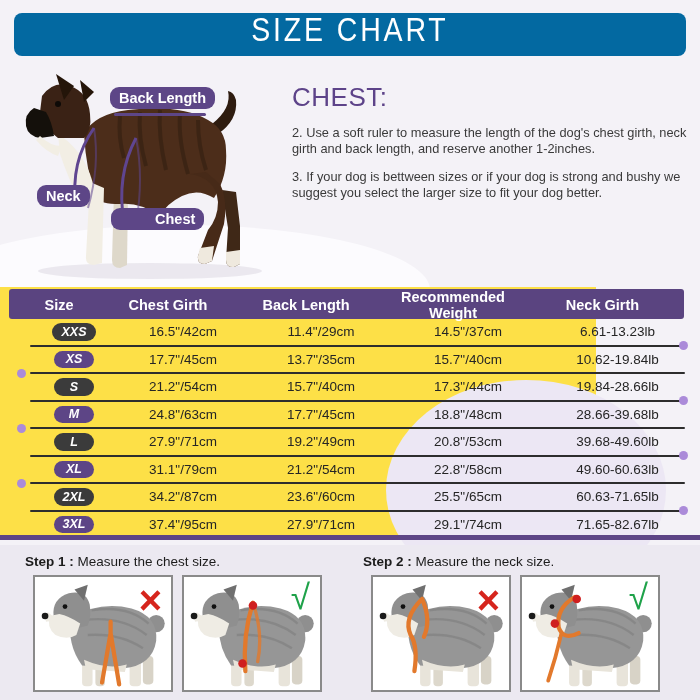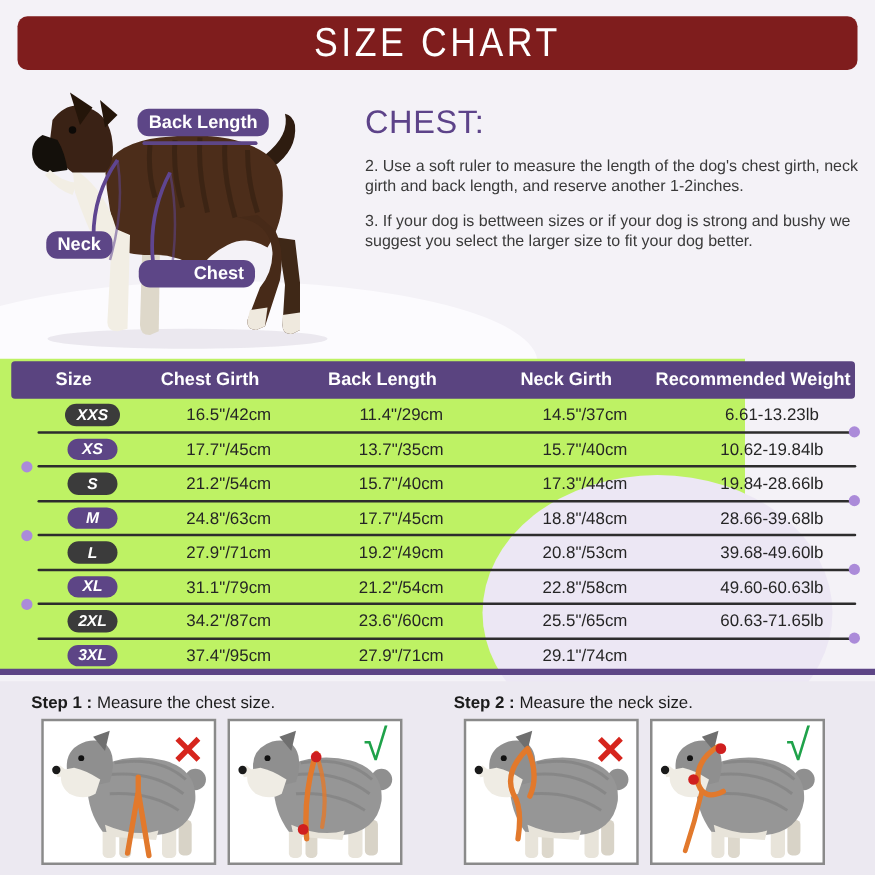--- a/index.html
+++ b/index.html
@@ -1,42 +1,42 @@
 <!DOCTYPE html>
 <html><head>
 <meta charset="utf-8">
 <style>
   html,body{margin:0;padding:0;background:#f4f2f7;}
   .page{position:relative;width:700px;height:700px;overflow:hidden;background:#f4f2f7;
         font-family:"Liberation Sans",sans-serif;}
 
   
-  .banner{position:absolute;left:14px;top:13px;width:672px;height:43px;background:#7f1d1d;
-          border-radius:8px;display:flex;align-items:center;justify-content:center;}
+  .banner{position:absolute;left:14px;top:13px;width:672px;height:43px;background:#0369a1;
+          border-radius:8px;display:flex;align-items:flex-start;justify-content:center;}
   .banner-title{color:#fff;font-size:30px;font-weight:500;letter-spacing:3px;transform:scale(.95,1.08);}
 
   
   .white-blob{position:absolute;left:-70px;top:225px;width:500px;height:130px;background:#fcfbfe;
               border-radius:50%;}
   .figure{position:absolute;left:0;top:58px;width:288px;height:230px;}
   .figure svg{position:absolute;left:0;top:0;}
   .tag{position:absolute;background:#5d4687;color:#fff;font-weight:700;font-size:14.5px;
        padding:2px 9px;border-radius:9px;line-height:1.25;white-space:nowrap;}
   .tag-backlength{left:110px;top:29px;}
   .underline{position:absolute;left:114px;top:55px;width:92px;height:2.5px;background:#5d4687;border-radius:2px;}
   .tag-neck{left:37px;top:127px;}
   .tag-chest{left:111px;top:150px;padding-left:44px;}
 
   
   .note{position:absolute;left:292px;top:82px;width:402px;}
   .note-heading{color:#5d4389;font-size:26px;font-weight:500;letter-spacing:.5px;}
   .note p{margin:12px 0 0;font-size:12.8px;line-height:1.24;color:#3a3a3a;}
 
   
-  .table-panel{position:absolute;left:0;top:287px;width:596px;height:253px;background:#bef264;}
+  .table-panel{position:absolute;left:0;top:287px;width:596px;height:253px;background:#fde047;}
   .lavender-blob{position:absolute;right:-70px;bottom:-60px;width:280px;height:220px;
                  background:#ece7f4;border-radius:50%;}
   .thead{position:absolute;left:9px;top:2px;width:675px;height:30px;background:#5a4480;border-radius:3px;
          display:grid;grid-template-columns:100px 118px 158px 136px 163px;align-items:center;z-index:2;}
   .thead div{color:#fff;font-weight:700;font-size:14.5px;text-align:center;}
   .tbody{position:absolute;left:0;top:32px;width:700px;z-index:1;}
   .trow{display:grid;grid-template-columns:100px 118px 158px 136px 163px;padding-left:24px;
         height:25.5px;align-items:center;text-align:center;font-size:13.5px;color:#252525;}
   .pill{display:inline-block;min-width:22px;padding:2.5px 9px;border-radius:11px;color:#fff;
         font-weight:700;font-style:italic;font-size:12.5px;line-height:1;}
@@ -118,22 +118,22 @@
     <p>3. If your dog is bettween sizes or if your dog is strong and bushy we suggest you select the larger size to fit your dog better.</p>
   </div>
 
   <div class="table-panel">
     <div class="lavender-blob"></div>
 
     <div class="thead">
       <div>Size</div>
       <div>Chest Girth</div>
       <div>Back Length</div>
+      <div>Recommended Weight</div>
       <div>Neck Girth</div>
-      <div>Recommended Weight</div>
     </div>
 
     <div class="tbody">
 
       <div class="trow">
         <div><span class="pill pill-dark">XXS</span></div>
         <div>16.5"/42cm</div>
         <div>11.4"/29cm</div>
         <div>14.5"/37cm</div>
         <div>6.61-13.23lb</div>
@@ -206,20 +206,21 @@
       </div>
       <div class="sep sep-right">
           <i class="dot"></i>
         </div>
 
       <div class="trow">
         <div><span class="pill pill-purple">3XL</span></div>
         <div>37.4"/95cm</div>
         <div>27.9"/71cm</div>
         <div>29.1"/74cm</div>
+        <div>71.65-82.67lb</div>
       </div>
 
     </div>
     <div class="bottom-bar"></div>
   </div>
 
   <div class="bottom">
 
     <svg width="0" height="0" style="position:absolute">
       <defs>

